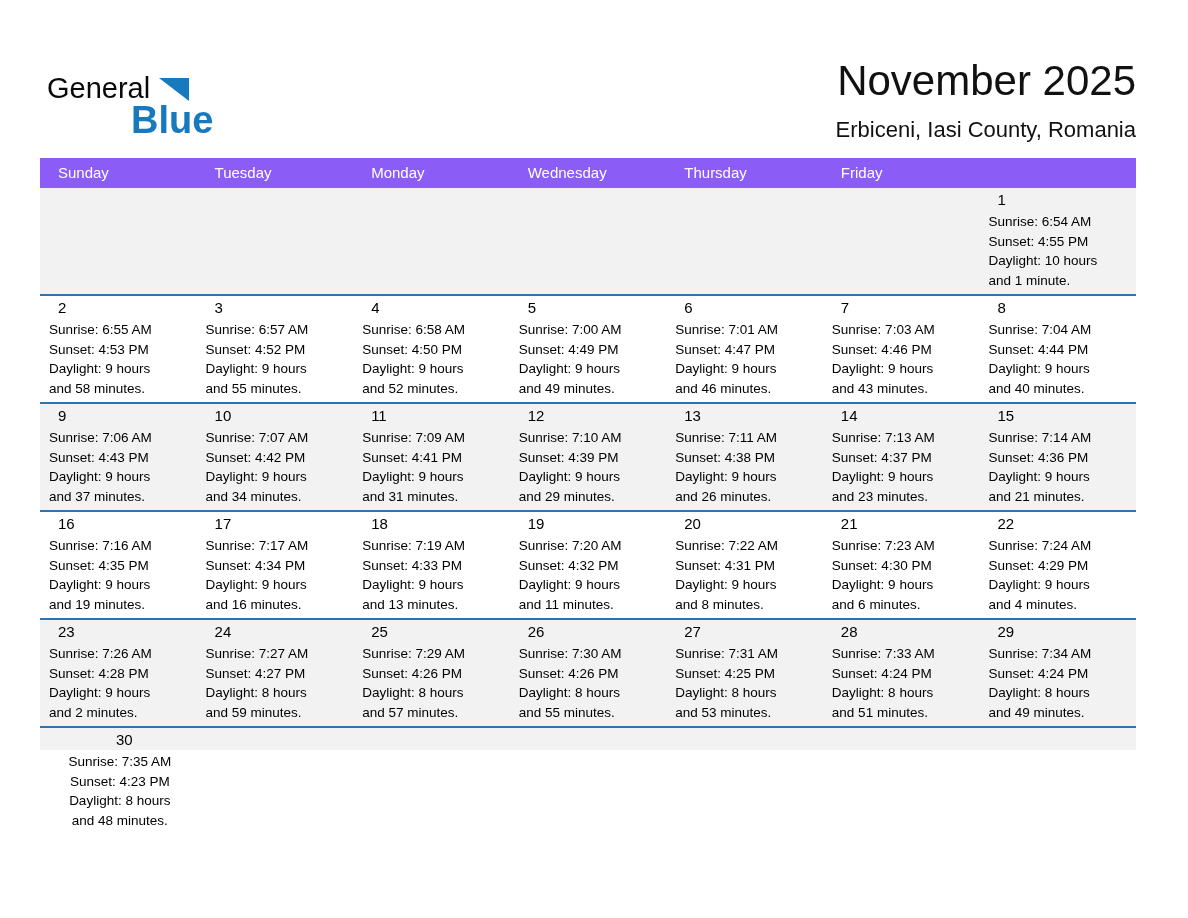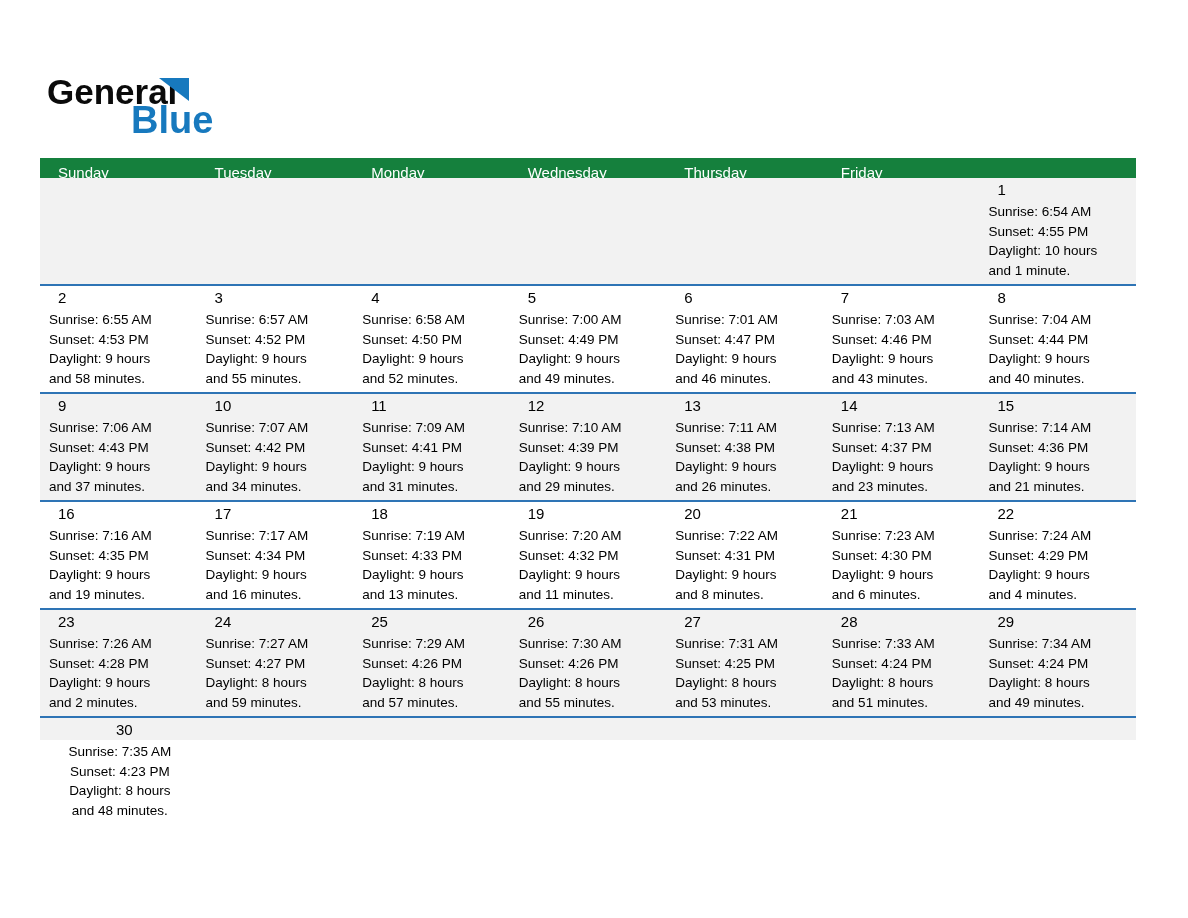--- a/index.html
+++ b/index.html
@@ -1,32 +1,32 @@
 <!DOCTYPE html>
 <html><head>
 <meta charset="utf-8">
 <style>
   html,body { margin:0; padding:0; background:#ffffff; }
   body { width:1188px; height:918px; font-family:"Liberation Sans", sans-serif; color:#000; }
   .page { position:relative; width:1188px; height:918px; background:#fff; overflow:hidden; }
 
   
   .brand { position:absolute; left:47px; top:72px; width:220px; height:64px; }
-  .logo-general { position:absolute; left:0; top:0; font-size:35px; font-weight:700; color:#0a0a0a; letter-spacing:0; }
+  .logo-general { position:absolute; left:0; top:0; font-size:29px; font-weight:400; color:#0a0a0a; letter-spacing:0; }
   .logo-tri { position:absolute; left:112px; top:6px; }
   .logo-blue { position:absolute; left:84px; top:27px; font-size:38px; font-weight:700; color:#1779be; }
 
   
   .titles { position:absolute; right:52px; top:58px; text-align:right; }
   .main-title { font-size:42px; font-weight:400; color:#111; line-height:46px; }
   .sub-title { margin-top:13px; font-size:22px; font-weight:400; color:#111; }
 
   
   .cal { position:absolute; left:40px; top:158px; width:1096px; }
-  .weekday-row { display:grid; grid-template-columns:repeat(7,1fr); background:#15803d; height:20px; }
+  .weekday-row { display:grid; grid-template-columns:repeat(7,1fr); background:#8b5cf6; height:30px; }
   .weekday-cell { color:#ffffff; font-size:15px; line-height:30px; padding-left:18px; overflow:hidden; }
 
   .weeks { width:100%; }
   .week { display:grid; grid-template-columns:repeat(7,1fr); min-height:106px; background:#ffffff; }
   .week + .week { border-top:2px solid #2E74B5; }
   .week.gray { background:#F2F2F2; }
   .week.partial { background-image:linear-gradient(to bottom, #F2F2F2 0px, #F2F2F2 22px, #ffffff 22px, #ffffff 100%); min-height:114px;text-align:center; }
 
   .cell { padding:2px 6px 4px 9px; overflow:hidden; }
   .daynum { font-size:15px; color:#000; padding-left:9px; margin-bottom:3px; line-height:19px; }
@@ -38,20 +38,24 @@
 <div class="page">
 
   <div class="brand">
     <span class="logo-general">General</span>
     <svg class="logo-tri" width="30" height="24" viewBox="0 0 30 24">
       <polygon points="0,0 30,0 30,23" fill="#1779be"></polygon>
     </svg>
     <span class="logo-blue">Blue</span>
   </div>
 
+  <div class="titles">
+    <div class="main-title">November 2025</div>
+    <div class="sub-title">Erbiceni, Iasi County, Romania</div>
+  </div>
 
   <div class="cal">
     <div class="weekday-row">
         <div class="weekday-cell">Sunday</div>
         <div class="weekday-cell">Tuesday</div>
         <div class="weekday-cell">Monday</div>
         <div class="weekday-cell">Wednesday</div>
         <div class="weekday-cell">Thursday</div>
         <div class="weekday-cell">Friday</div>
       </div>

